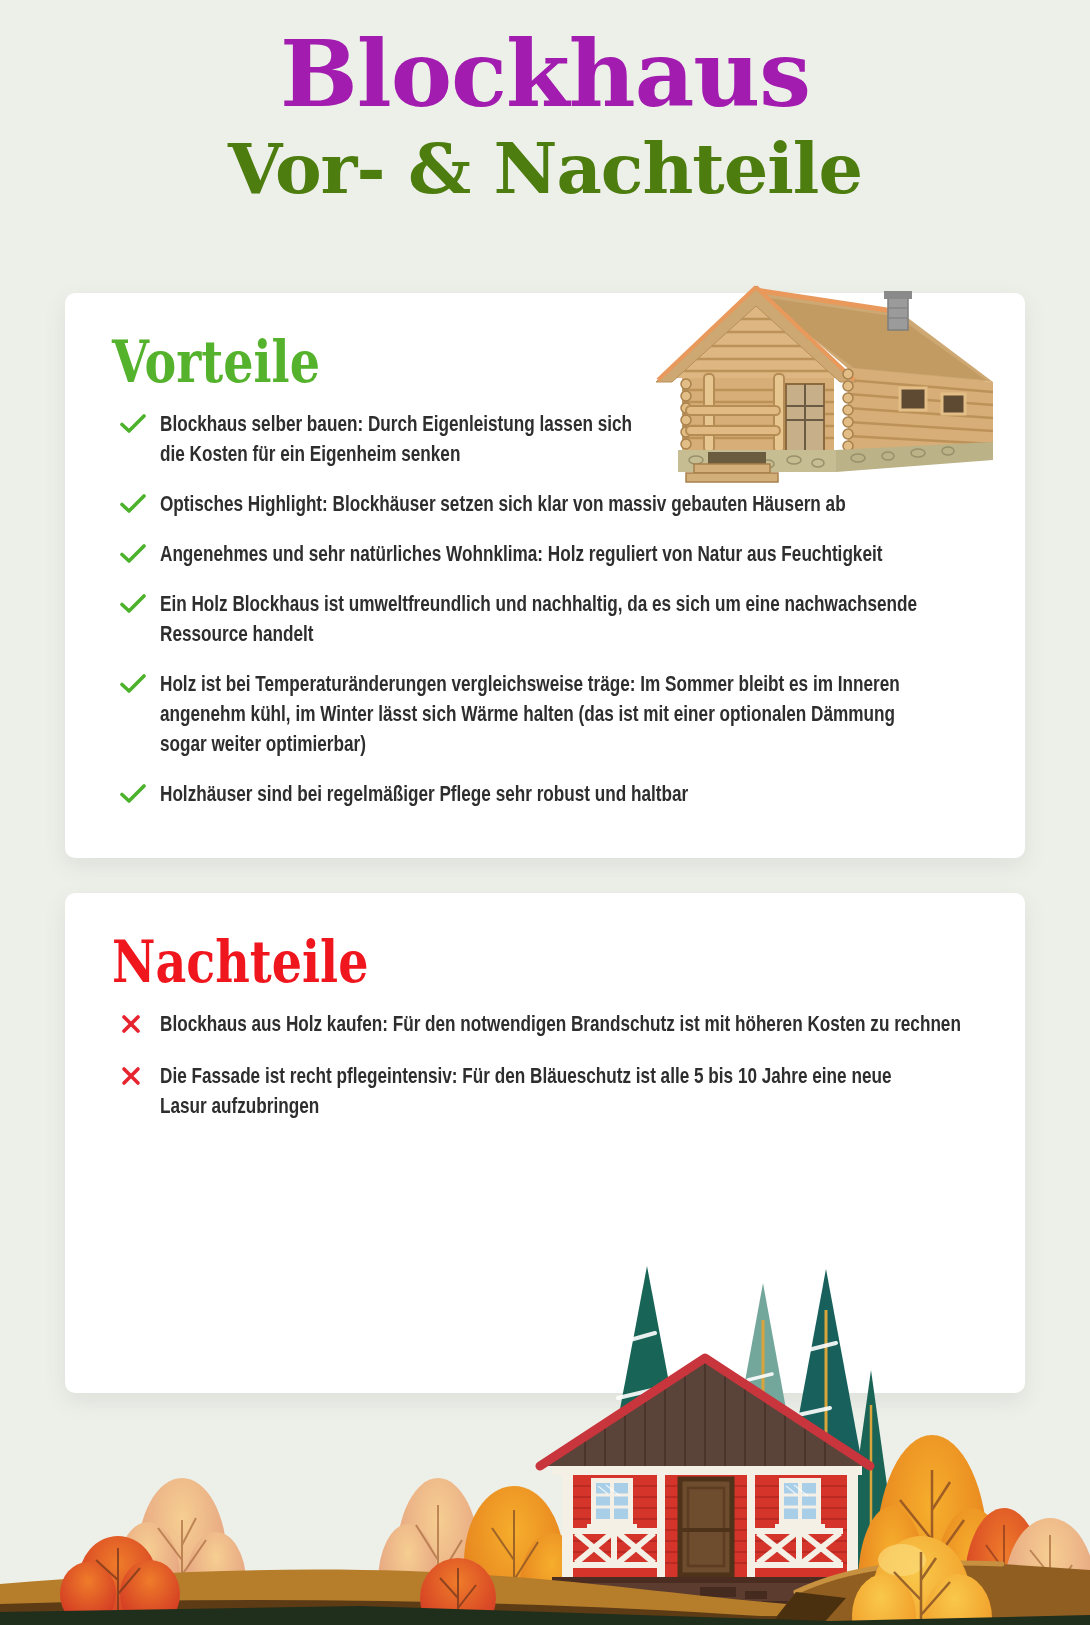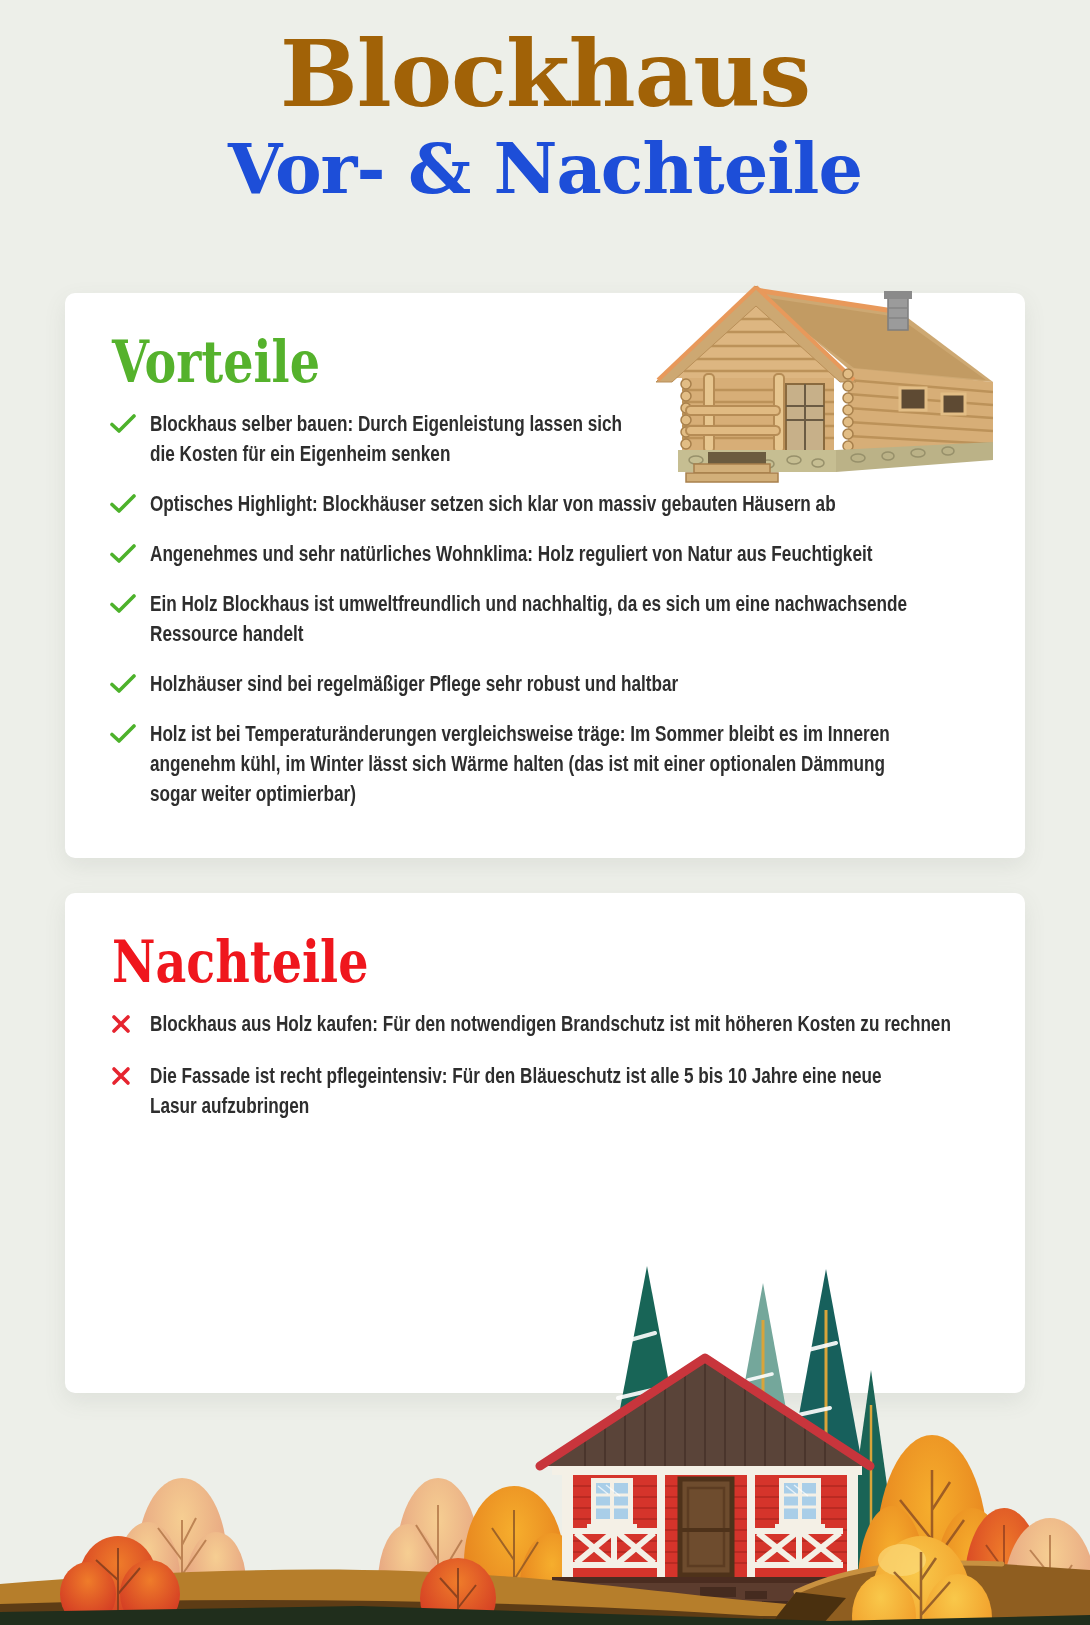--- a/index.html
+++ b/index.html
@@ -4,42 +4,42 @@
 <style>
   html,body{margin:0;padding:0;}
   body{
     width:1090px;height:1625px;position:relative;overflow:hidden;
     background:#EDEFE9;font-family:"Liberation Sans",sans-serif;
   }
   
   header{ text-align:center; padding-top:26px; position:relative; z-index:1;}
   .main-title{
     margin:0; font-family:"DejaVu Serif",serif; font-weight:700;
-    font-size:92px; line-height:1.06; color:#a16207; letter-spacing:-1px;
+    font-size:92px; line-height:1.06; color:#a21caf; letter-spacing:-1px;
   }
   .sub-title{
     margin:8px 0 0 0; font-family:"DejaVu Serif",serif; font-weight:700;
-    font-size:70px; line-height:1.05; color:#1d4ed8; letter-spacing:-1px;
+    font-size:70px; line-height:1.05; color:#4d7c0f; letter-spacing:-1px;
   }
   
   .card{
     position:relative; margin:0 65px; background:#FFFFFF; border-radius:10px;
     box-shadow:0 8px 22px rgba(90,100,85,.10);
     padding:40px 40px 38px 45px; box-sizing:border-box; z-index:1;
   }
   .card-pro{ margin-top:88px; min-height:565px;}
   .card-con{ margin-top:35px; min-height:500px;}
   .section-title{
     margin:0 0 18px 2px; font-family:"DejaVu Serif",serif; font-weight:700;
     font-size:58px; line-height:1.0; transform:scaleX(.82); transform-origin:0 0;
     white-space:nowrap;
   }
   .section-title.green{ color:#55B22C; }
   .section-title.red{ color:#EF161D; }
-  ul.items{ list-style:none; margin:0; padding:0; }
+  ul.items{ list-style:none; margin:10px; padding:0; }
   ul.items li{ position:relative; padding-left:40px; margin-bottom:20px; }
   .card-con ul.items li{ margin-bottom:22px; }
   ul.items li:last-child{ margin-bottom:0; }
   .item-text{
     display:block; width:1075px; white-space:pre-line;
     font-size:22px; line-height:30px; font-weight:700; color:#2E2E2E;
     transform:scaleX(.78); transform-origin:0 0;
   }
   .icon{ position:absolute; left:0; top:4px; width:26px; height:22px; }
   
@@ -99,32 +99,32 @@
           <span class="item-text">Ein Holz Blockhaus ist umweltfreundlich und nachhaltig, da es sich um eine nachwachsende
 Ressource handelt</span>
         </li>
 
         <li>
           <span class="icon">
             <svg width="26" height="22" viewBox="0 0 26 22">
               <path d="M2 11.5 L9 18 L24 3" stroke="#4DB22B" stroke-width="3.6" fill="none" stroke-linecap="round" stroke-linejoin="round"></path>
             </svg>
           </span>
-          <span class="item-text">Holzhäuser sind bei regelmäßiger Pflege sehr robust und haltbar</span>
-        </li>
-
-        <li>
-          <span class="icon">
-            <svg width="26" height="22" viewBox="0 0 26 22">
-              <path d="M2 11.5 L9 18 L24 3" stroke="#4DB22B" stroke-width="3.6" fill="none" stroke-linecap="round" stroke-linejoin="round"></path>
-            </svg>
-          </span>
           <span class="item-text">Holz ist bei Temperaturänderungen vergleichsweise träge: Im Sommer bleibt es im Inneren
 angenehm kühl, im Winter lässt sich Wärme halten (das ist mit einer optionalen Dämmung
 sogar weiter optimierbar)</span>
+        </li>
+
+        <li>
+          <span class="icon">
+            <svg width="26" height="22" viewBox="0 0 26 22">
+              <path d="M2 11.5 L9 18 L24 3" stroke="#4DB22B" stroke-width="3.6" fill="none" stroke-linecap="round" stroke-linejoin="round"></path>
+            </svg>
+          </span>
+          <span class="item-text">Holzhäuser sind bei regelmäßiger Pflege sehr robust und haltbar</span>
         </li>
       </ul>
   </section>
 
   <section class="card card-con">
     <h3 class="section-title red">Nachteile</h3>
     <ul class="items">
 
         <li>
           <span class="icon">

